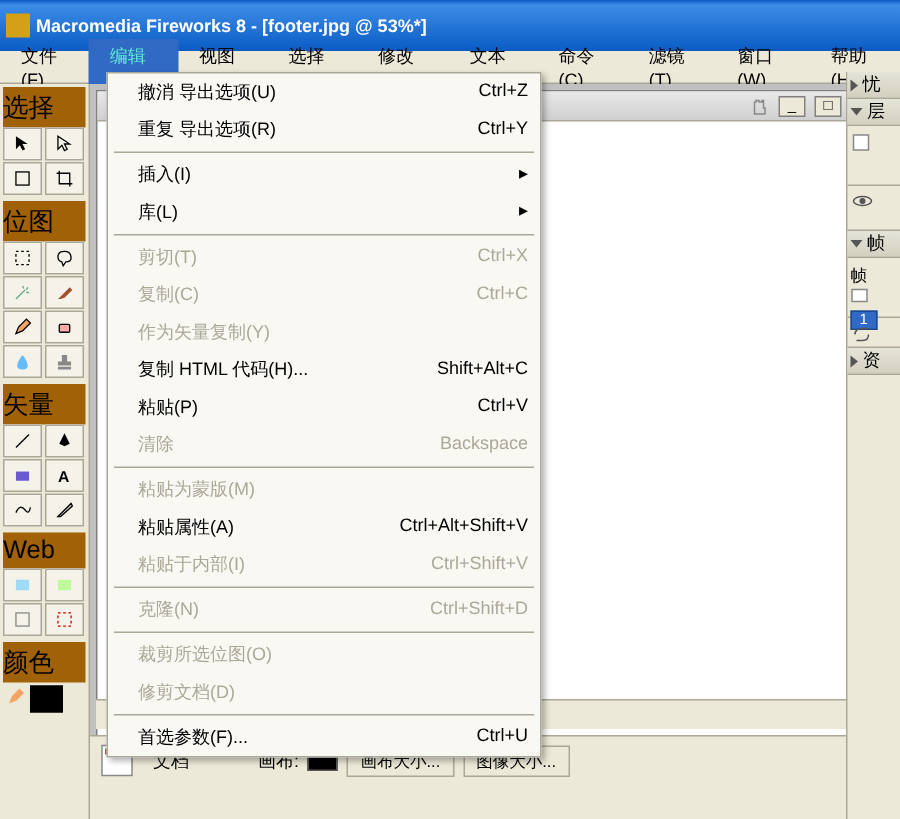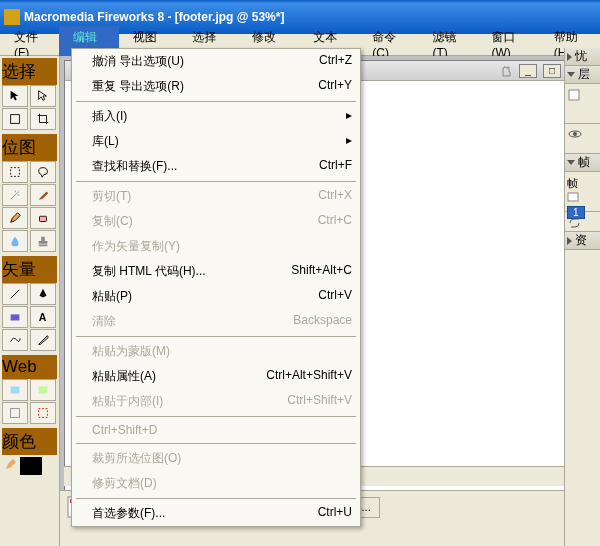--- a/index.html
+++ b/index.html
@@ -240,24 +240,20 @@
     </div>
     <div class="sep"></div>
     <div class="item">
       <span class="label">插入(I)</span>
       <span class="shortcut">▸</span>
     </div>
     <div class="item">
       <span class="label">库(L)</span>
       <span class="shortcut">▸</span>
     </div>
-    <div class="item">
-      <span class="label">查找和替换(F)...</span>
-      <span class="shortcut">Ctrl+F</span>
-    </div>
     <div class="sep"></div>
     <div class="item disabled">
       <span class="label">剪切(T)</span>
       <span class="shortcut">Ctrl+X</span>
     </div>
     <div class="item disabled">
       <span class="label">复制(C)</span>
       <span class="shortcut">Ctrl+C</span>
     </div>
     <div class="item disabled">
@@ -284,20 +280,21 @@
     <div class="item">
       <span class="label">粘贴属性(A)</span>
       <span class="shortcut">Ctrl+Alt+Shift+V</span>
     </div>
     <div class="item disabled">
       <span class="label">粘贴于内部(I)</span>
       <span class="shortcut">Ctrl+Shift+V</span>
     </div>
     <div class="sep"></div>
     <div class="item disabled">
+      <span class="label">克隆(N)</span>
       <span class="shortcut">Ctrl+Shift+D</span>
     </div>
     <div class="sep"></div>
     <div class="item disabled">
       <span class="label">裁剪所选位图(O)</span>
       <span class="shortcut"></span>
     </div>
     <div class="item disabled">
       <span class="label">修剪文档(D)</span>
       <span class="shortcut"></span>

